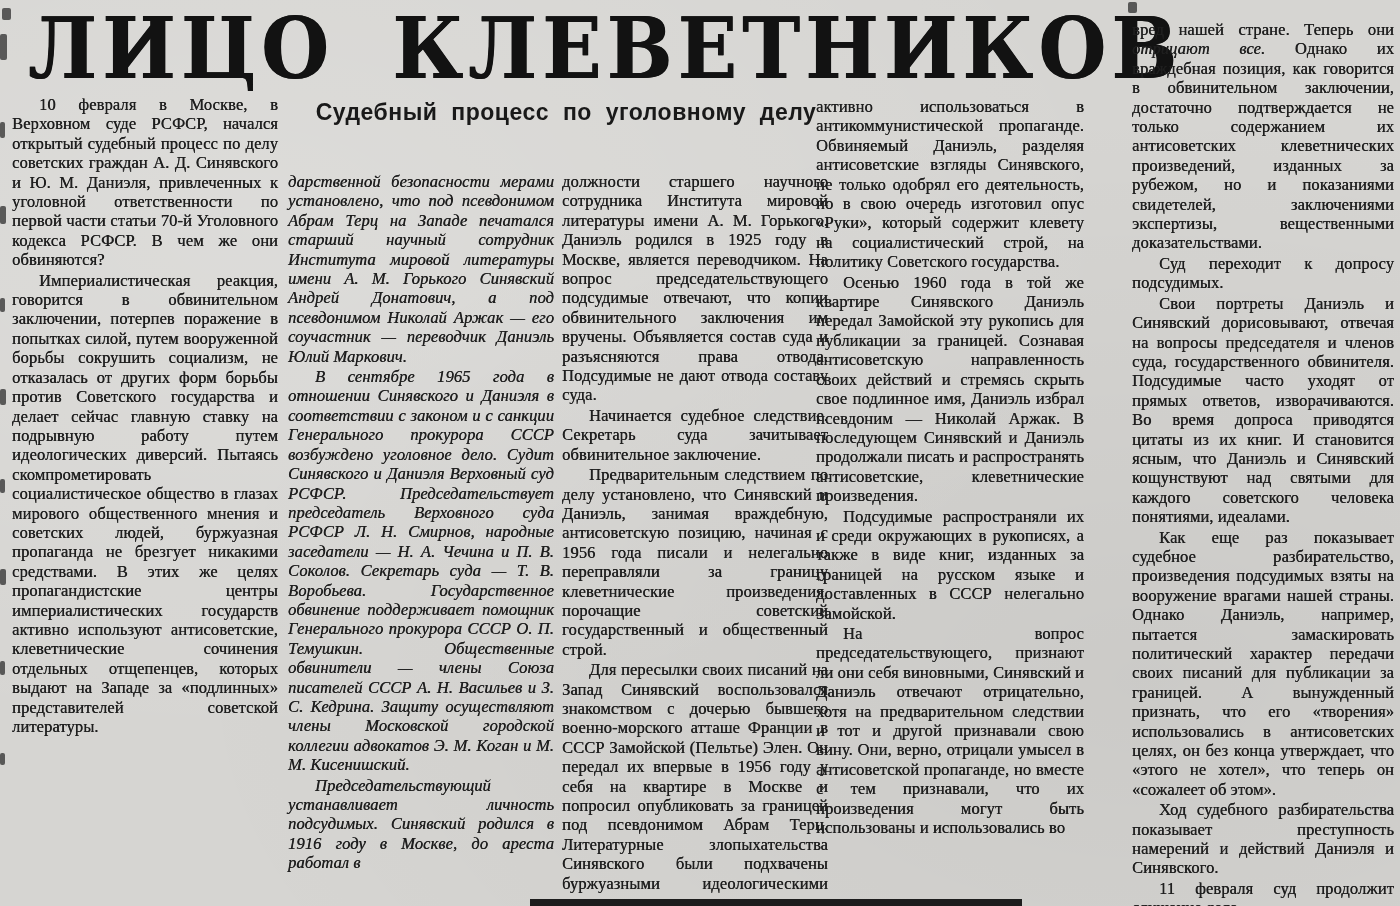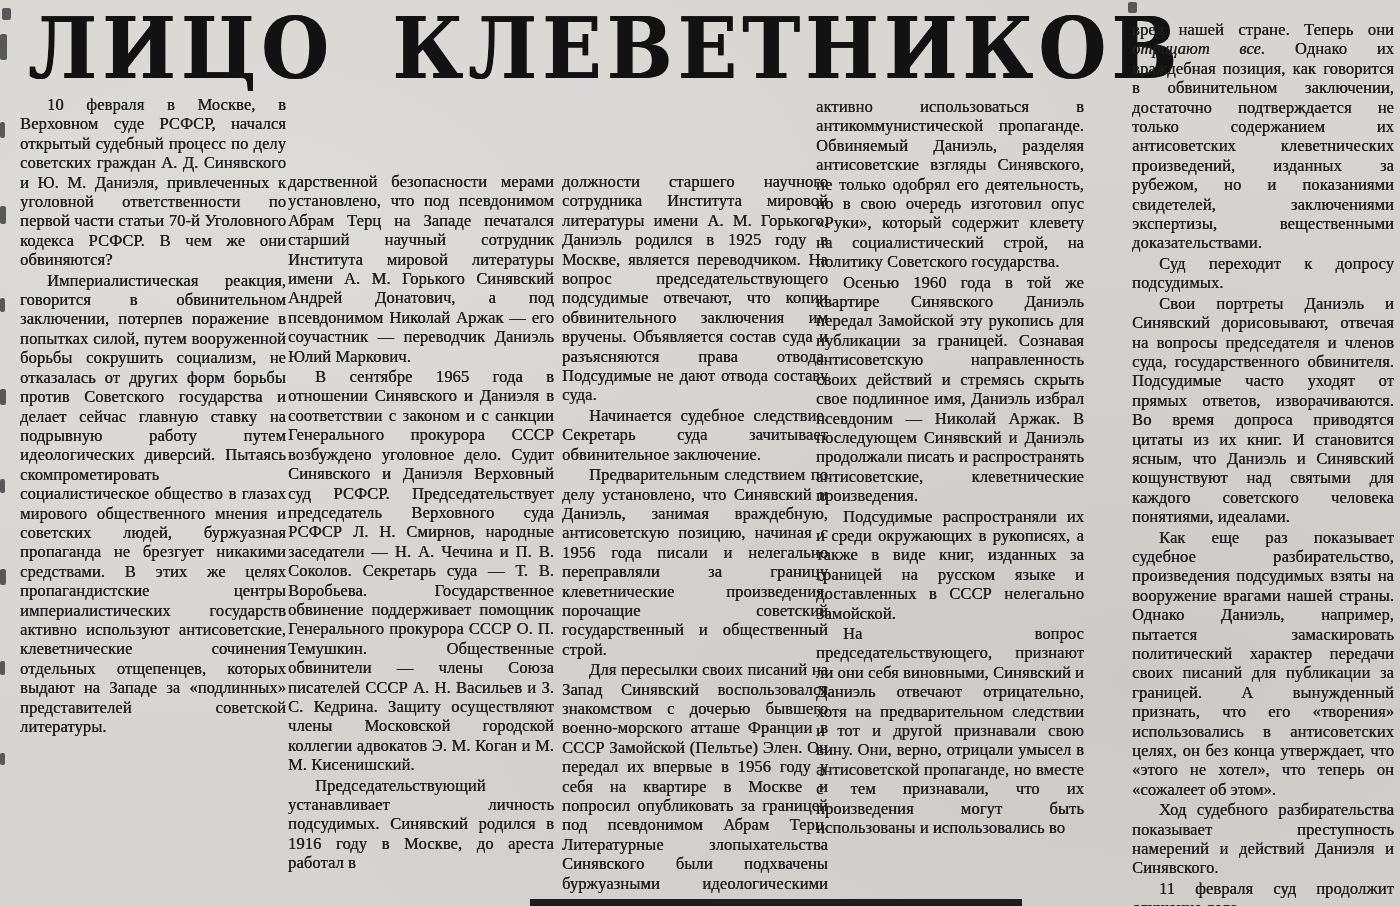--- a/index.html
+++ b/index.html
@@ -30,22 +30,22 @@
     font-size:23px;line-height:32px;letter-spacing:.5px;word-spacing:7px;
     color:#191919;
   }
   .col{
     position:absolute;
     text-align:justify;
     font-size:16.5px;line-height:19.4px;letter-spacing:.1px;
   }
   .col p{margin:0 0 1px 0;text-indent:27px;hyphens:none;text-shadow:.3px 0 0 currentColor;}
   .col p.noindent{text-indent:0;}
-  .c1{left:20px;   top:95px;  width:266px;}
-  .c2{left:288px; top:172px; width:266px;}
+  .c1{left:12px;   top:95px;  width:266px;}
+  .c2{left:288px; top:172px; width:266px;font-style:italic;}
   .c3{left:562px; top:172px; width:266px;}
   .c4{left:816px; top:97px;  width:268px;}
   .c5{left:1132px;top:20px;  width:262px;}
   .bottom-rule{
     position:absolute;left:530px;top:899px;width:492px;height:7px;
     background:#1d1d1d;
   }
   .artifact{position:absolute;background:rgba(45,45,45,.75);border-radius:2px;}
   .a1{left:2px;top:8px;width:9px;height:12px;}
   .a2{left:0;top:34px;width:7px;height:26px;}
@@ -60,20 +60,21 @@
   .a11{left:1128px;top:2px;width:9px;height:11px;}
 </style>
 </head>
 <body>
 
 <div class="page">
 
   <div class="headline">ЛИЦО КЛЕВЕТНИКОВ</div>
 
   <div class="subhead">
+    <div>Судебный процесс по уголовному делу</div>
   </div>
 
   <div class="col c1">
       <p>10 февраля в Москве, в Верховном суде РСФСР, начался открытый судебный процесс по делу советских граждан А. Д. Синявского и Ю. М. Даниэля, привлеченных к уголовной ответственности по первой части статьи 70-й Уголовного кодекса РСФСР. В чем же они обвиняются?</p>
       <p>Империалистическая реакция, говорится в обвинительном заключении, потерпев поражение в попытках силой, путем вооруженной борьбы сокрушить социализм, не отказалась от других форм борьбы против Советского государства и делает сейчас главную ставку на подрывную работу путем идеологических диверсий. Пытаясь скомпрометировать социалистическое общество в глазах мирового общественного мнения и советских людей, буржуазная пропаганда не брезгует никакими средствами. В этих же целях пропагандистские центры империалистических государств активно используют антисоветские, клеветнические сочинения отдельных отщепенцев, которых выдают на Западе за «подлинных» представителей советской литературы.</p>
     </div>
   <div class="col c2">
       <p class="noindent">дарственной безопасности мерами установлено, что под псевдонимом Абрам Терц на Западе печатался старший научный сотрудник Института мировой литературы имени А. М. Горького Синявский Андрей Донатович, а под псевдонимом Николай Аржак — его соучастник — переводчик Даниэль Юлий Маркович.</p>
       <p>В сентябре 1965 года в отношении Синявского и Даниэля в соответствии с законом и с санкции Генерального прокурора СССР возбуждено уголовное дело. Судит Синявского и Даниэля Верховный суд РСФСР. Председательствует председатель Верховного суда РСФСР Л. Н. Смирнов, народные заседатели — Н. А. Чечина и П. В. Соколов. Секретарь суда — Т. В. Воробьева. Государственное обвинение поддерживает помощник Генерального прокурора СССР О. П. Темушкин. Общественные обвинители — члены Союза писателей СССР А. Н. Васильев и З. С. Кедрина. Защиту осуществляют члены Московской городской коллегии адвокатов Э. М. Коган и М. М. Кисенишский.</p>
       <p>Председательствующий устанавливает личность подсудимых. Синявский родился в 1916 году в Москве, до ареста работал в</p>

